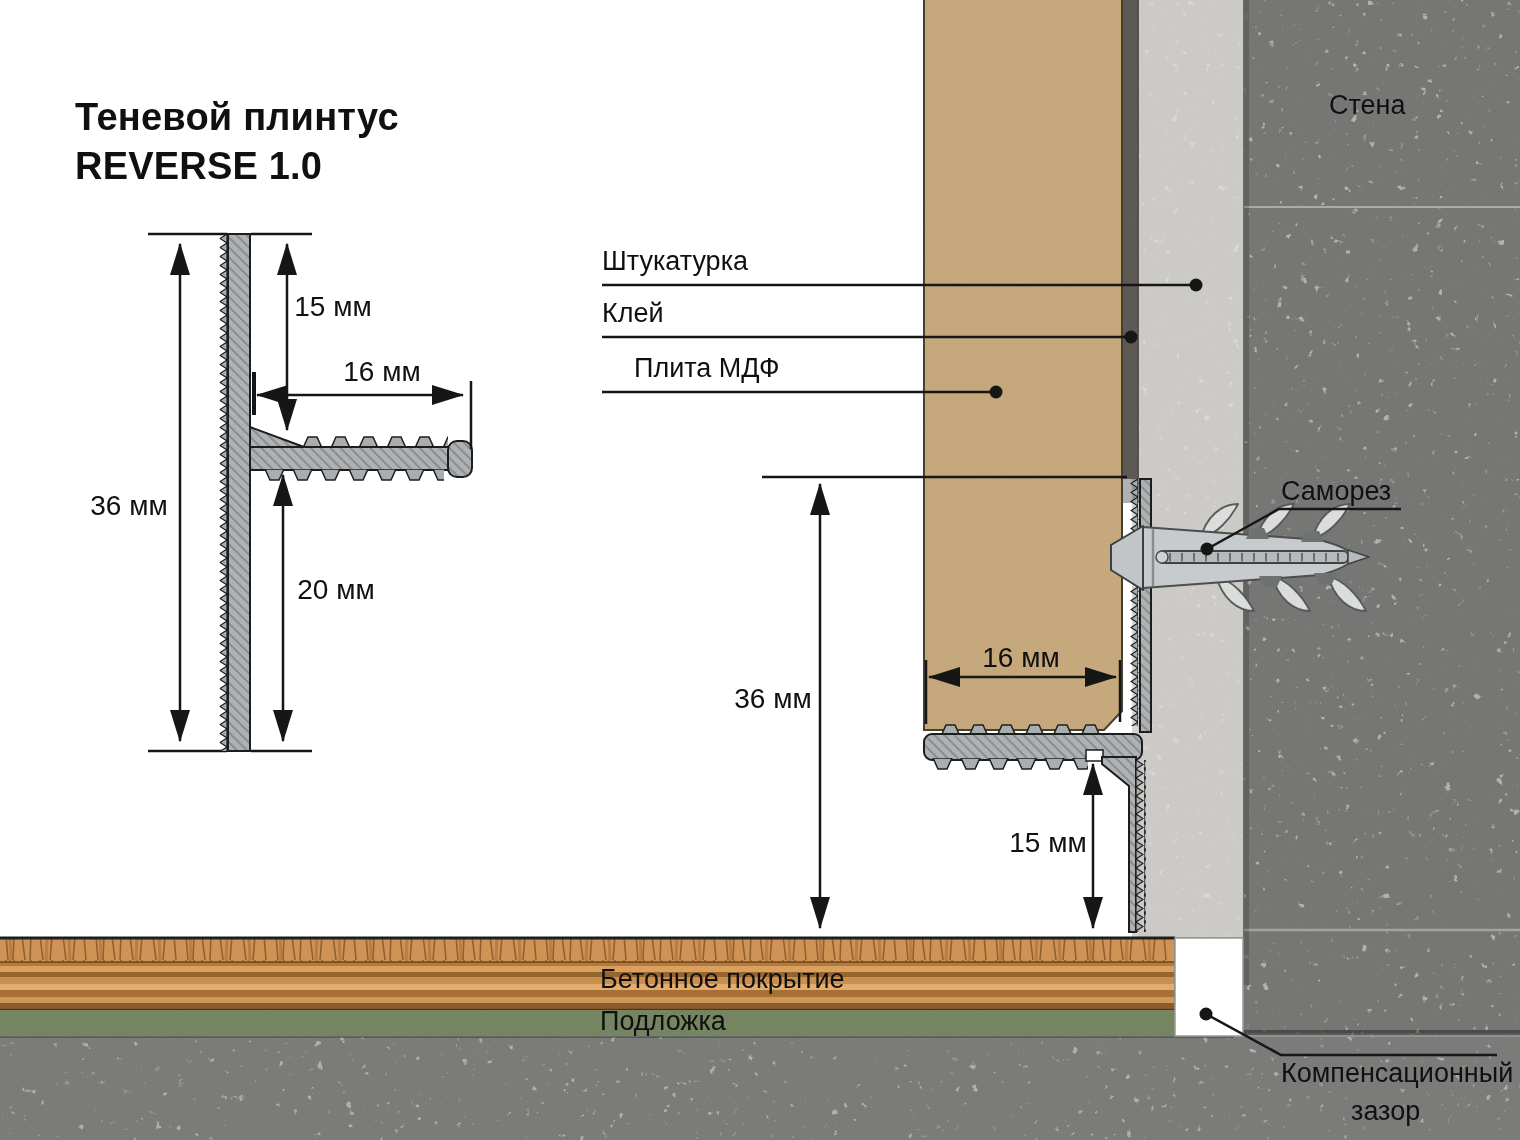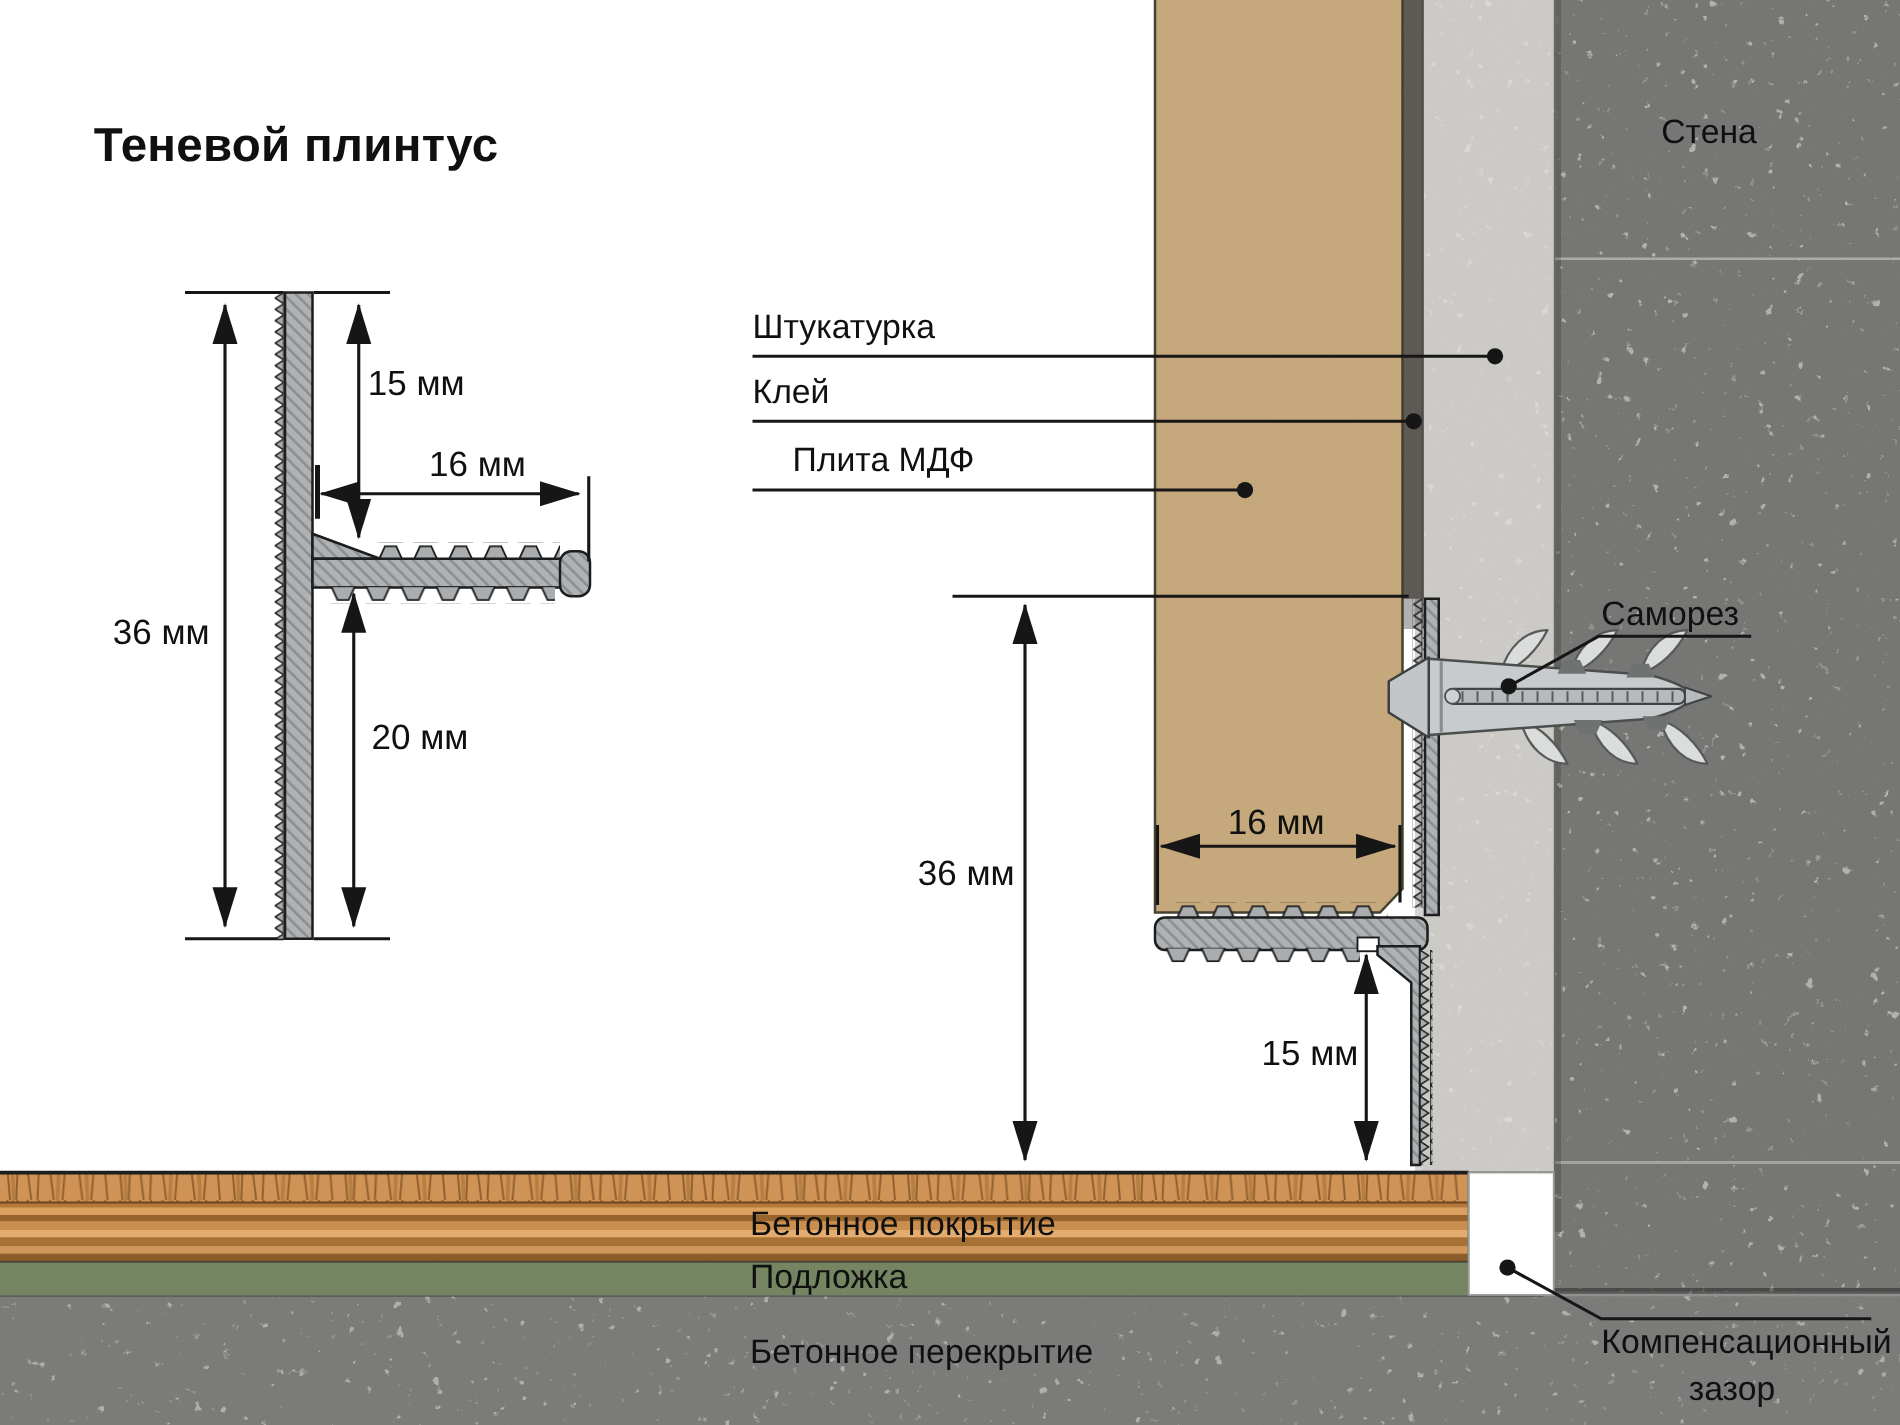--- a/index.html
+++ b/index.html
@@ -219,36 +219,36 @@
       <line x1="287" y1="244" x2="287" y2="430" marker-start="url(#arr)" marker-end="url(#arr)"></line>
       <line x1="283" y1="475" x2="283" y2="741" marker-start="url(#arr)" marker-end="url(#arr)"></line>
       <line x1="254" y1="372" x2="254" y2="415" stroke-width="4"></line>
       <line x1="471" y1="381" x2="471" y2="449"></line>
       <line x1="257" y1="395" x2="463" y2="395" marker-start="url(#arr)" marker-end="url(#arr)"></line>
     </g>
   </g>
 </svg>
 
 <div class="lbl title-line" style="top:96px">Теневой плинтус</div>
+<div class="lbl title-line" style="top:145px">REVERSE 1.0</div>
 
 <div class="lbl dim" style="left:129px;top:506px">36 мм</div>
 <div class="lbl dim" style="left:333px;top:307px">15 мм</div>
 <div class="lbl dim" style="left:382px;top:372px">16 мм</div>
 <div class="lbl dim" style="left:336px;top:590px">20 мм</div>
 
 <div class="lbl tag" style="left:602px;top:246px">Штукатурка</div>
 <div class="lbl tag" style="left:602px;top:298px">Клей</div>
 <div class="lbl tag" style="left:634px;top:353px">Плита МДФ</div>
 <div class="lbl tag" style="left:1329px;top:90px">Стена</div>
 <div class="lbl tag" style="left:1281px;top:476px">Саморез</div>
 
 <div class="lbl dim" style="left:773px;top:699px">36 мм</div>
 <div class="lbl dim" style="left:1021px;top:658px">16 мм</div>
 <div class="lbl dim" style="left:1048px;top:843px">15 мм</div>
 
 <div class="lbl tag" style="left:600px;top:964px">Бетонное покрытие</div>
 <div class="lbl tag" style="left:600px;top:1006px">Подложка</div>
-<div class="lbl tag" style="left:600px;top:1066px">Бетонное перекрытие</div>
 
 <div class="lbl tag" style="left:1281px;top:1058px">Компенсационный</div>
 <div class="lbl tag" style="left:1351px;top:1096px">зазор</div>
 
 </div>
 
 </body></html>

